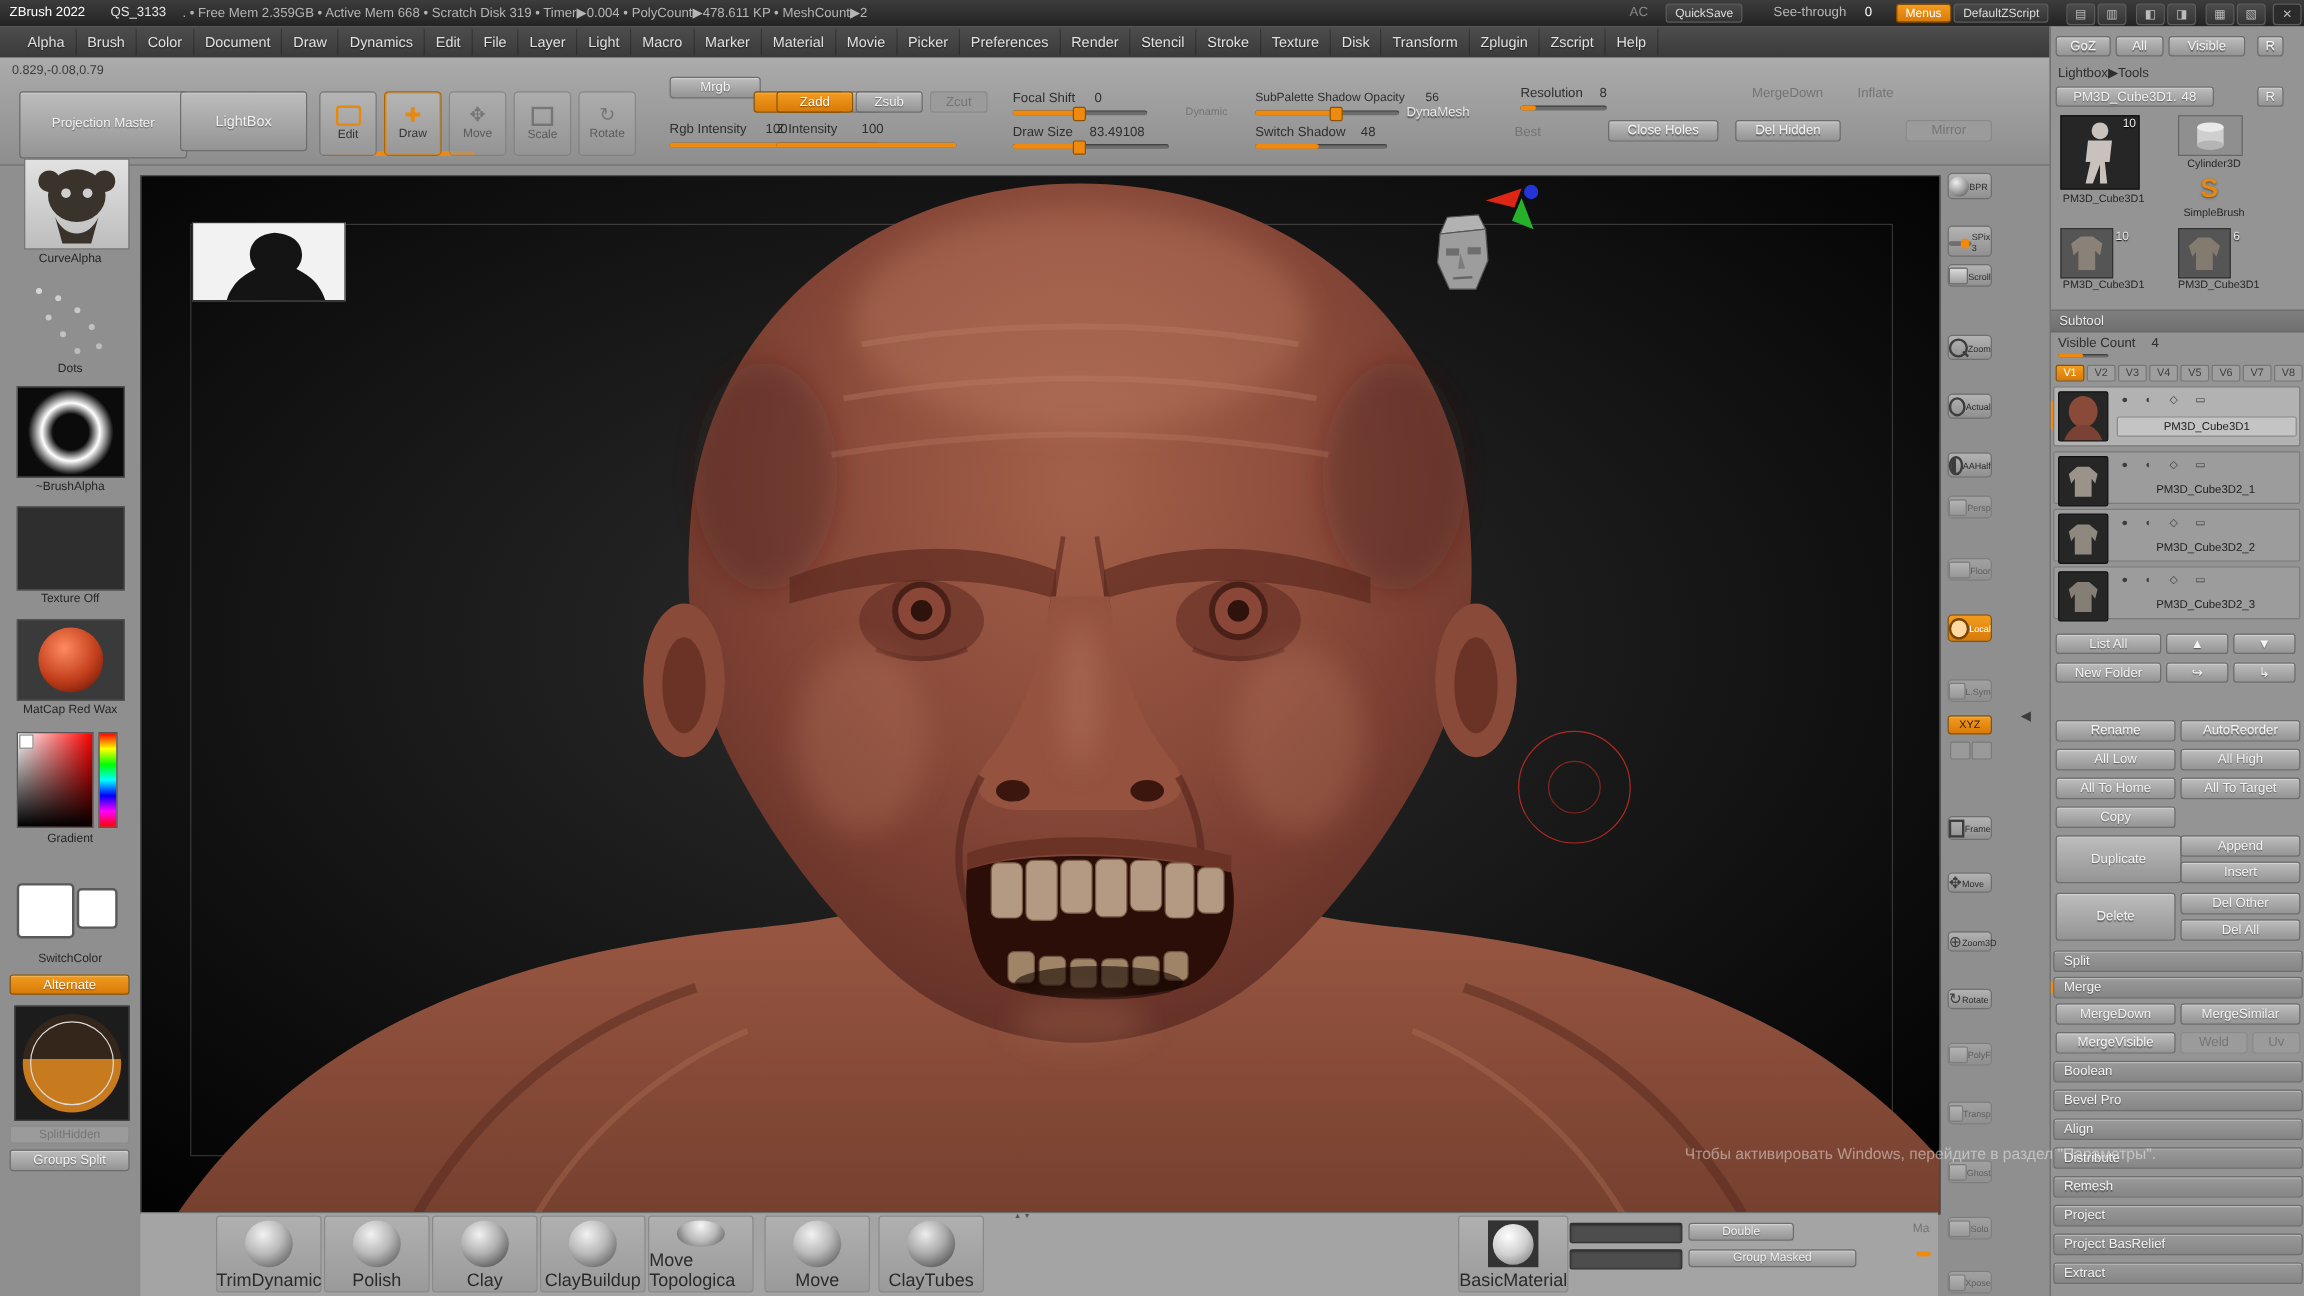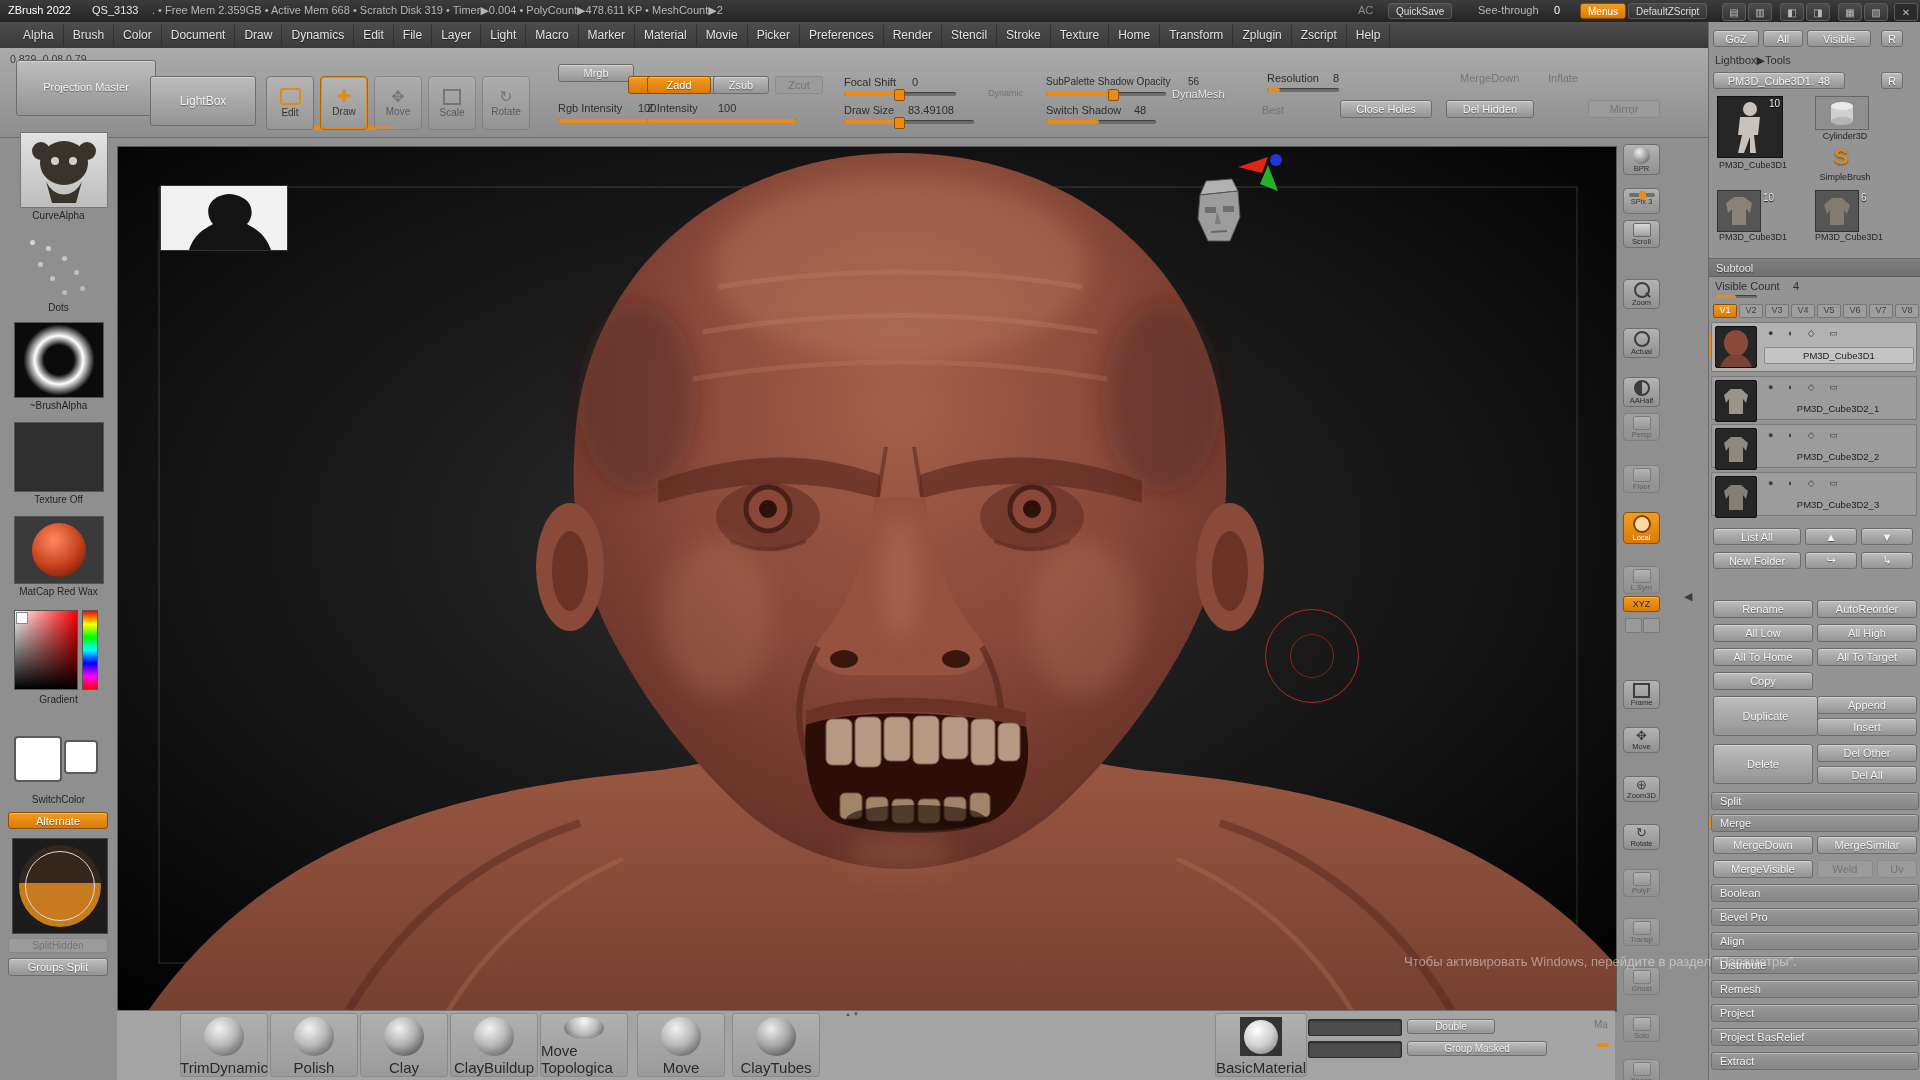--- a/index.html
+++ b/index.html
@@ -27,21 +27,21 @@
   #topshelf{position:absolute;left:0;top:48px;width:1708px;height:89px;background:linear-gradient(#ababab,#8e8e8e);border-bottom:1px solid #6f6f6f}
   .icnbtn{position:absolute;width:48px;height:54px;display:flex;flex-direction:column;align-items:center;justify-content:center;gap:2px;background:linear-gradient(#b5b5b5,#979797);border:1px solid #777;border-radius:4px;box-sizing:border-box}
   .icnbtn .cap{font-size:10px;color:#333}
   .icnbtn.dimmed{opacity:.6}
   
   #lefttray{position:absolute;left:0;top:130px;width:117px;height:950px}
   
   #canvas{position:absolute;left:117px;top:146px;width:1498px;height:864px;background:#000;border:1px solid #5a5a5a;box-sizing:content-box}
   
   #rightshelf{position:absolute;left:1622px;top:140px;width:40px;height:940px}
-  .shelf-btn{position:absolute;left:1px;width:37px;border-radius:4px;background:linear-gradient(#b3b3b3,#909090);border:1px solid #6f6f6f;display:flex;flex-direction:column;align-items:center;padding:2px 0 1px;box-sizing:border-box}
+  .shelf-btn{position:absolute;left:1px;width:37px;border-radius:4px;background:linear-gradient(#b3b3b3,#909090);border:1px solid #6f6f6f;display:flex;flex-direction:row;align-items:center;padding:2px 0 1px;box-sizing:border-box}
   .shelf-btn .cap{font-size:7.5px;color:#2d2d2d}
   .shelf-btn.on{background:linear-gradient(#f39c1f,#d87a08);border-color:#8a5200}
   .shelf-btn.on .cap{color:#fff}
   .shelf-btn.dimmed{opacity:.5}
   .mini-ic{width:18px;height:14px;border-radius:2px;background:linear-gradient(#d9d9d9,#9f9f9f);border:1px solid #6a6a6a;box-sizing:border-box}
   
   #rightpanel{position:absolute;left:1708px;top:22px;width:212px;height:1058px;background:#949494;border-left:1px solid #6a6a6a;box-sizing:border-box}
   .vt{position:absolute;top:282px;width:24px;height:14px;display:flex;align-items:flex-start;justify-content:center;font-size:9px;border:1px solid #777;border-radius:2px;background:#9e9e9e;color:#404040;box-sizing:border-box}
   .vt.on{background:linear-gradient(#f39c1f,#d87a08);color:#fff;border-color:#8a5200}
   .strow{position:absolute;left:2px;width:206px;background:#9c9c9c;border:1px solid #7a7a7a;border-radius:2px;box-sizing:border-box}
@@ -104,32 +104,32 @@
   <span>Macro</span>
   <span>Marker</span>
   <span>Material</span>
   <span>Movie</span>
   <span>Picker</span>
   <span>Preferences</span>
   <span>Render</span>
   <span>Stencil</span>
   <span>Stroke</span>
   <span>Texture</span>
-  <span>Home</span>
+  <span>Disk</span>
   <span>Transform</span>
   <span>Zplugin</span>
   <span>Zscript</span>
   <span>Help</span>
 </div>
 
 <div id="topshelf">
   <span class="lbl" style="left:10px;top:5px;font-size:10.5px;color:#3b3b3b">0.829,-0.08,0.79</span>
   <div class="abs" style="left:274px;top:78px;width:122px;height:4px;background:#ef8a10;border-radius:2px"></div>
 
-  <div class="btn" style="left:16px;top:12px;width:140px;height:56px;white-space:normal;text-align:left;line-height:1.25">
+  <div class="btn" style="left:16px;top:28px;width:140px;height:56px;white-space:normal;text-align:left;line-height:1.25">
       <span>Projection Master</span>
     </div>
   <div class="btn" style="left:150px;top:28px;width:106px;height:50px;font-size:12px">
       <span>LightBox</span>
     </div>
 
   <div class="icnbtn" style="left:266px;top:28px">
     <div style="width:17px;height:13px;border:2px solid #e8890f;border-radius:3px"></div>
     <span class="cap">Edit</span>
   </div>

